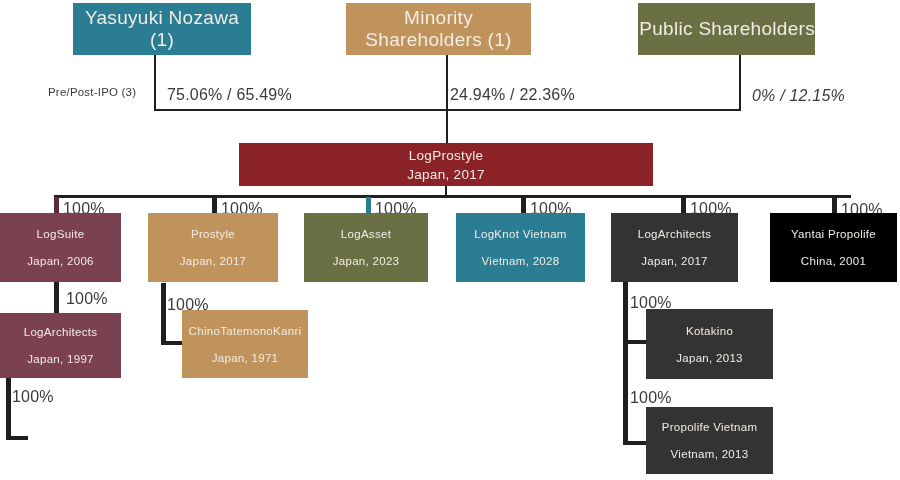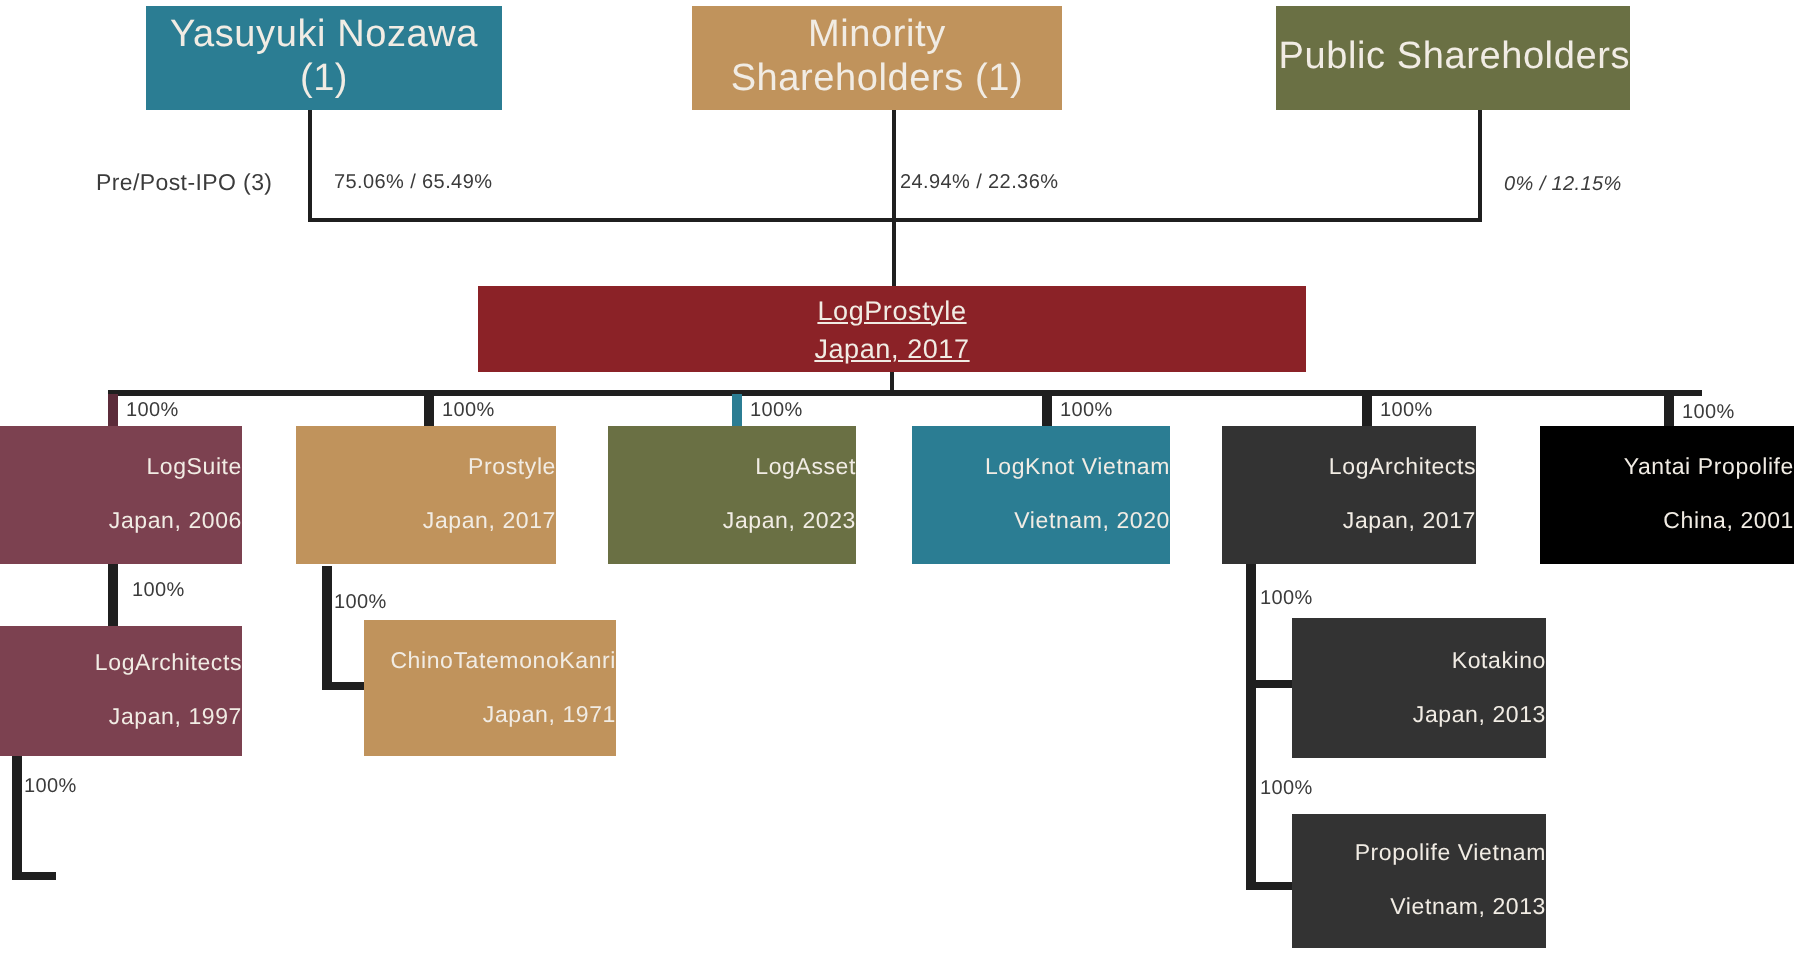--- a/index.html
+++ b/index.html
@@ -7,33 +7,33 @@
     position:relative;width:900px;height:480px;background:#ffffff;overflow:hidden;
     font-family:"Liberation Sans","DejaVu Sans",sans-serif;
   }
   .box{
     position:absolute;display:flex;flex-direction:column;align-items:center;justify-content:center;
     color:#f1ece4;text-align:center;letter-spacing:.3px;
   }
   .box .name{display:block;}
   .top-box{font-size:19px;align-items:flex-end;}
   .root-box{font-size:13.5px;line-height:19px;}
-  .co-box{font-size:11.5px;line-height:14px;gap:13px;align-items:flex-end;}
+  .co-box{font-size:11.5px;line-height:14px;gap:13px;}
   .teal{background:#2b7d93;}
   .tan{background:#c0935c;}
   .olive{background:#6a7044;}
-  .darkred{background:#8b2227;text-decoration:underline;}
+  .darkred{background:#8b2227;}
   .plum{background:#7c4150;}
   .charcoal{background:#333333;}
   .gray{background:#000000;}
   .line{position:absolute;background:#1f1f1f;}
   .tick-teal{background:#2b7d93;}
   .tick-plum{background:#5c2c3a;}
   .lbl{
-    position:absolute;font-size:10px;color:#3b3b3b;white-space:nowrap;letter-spacing:.2px;
+    position:absolute;font-size:16px;color:#3b3b3b;white-space:nowrap;letter-spacing:.2px;
   }
   .ipo{font-size:11.5px;}
 </style>
 </head>
 <body>
 
 <div class="stage">
 
   <div class="box top-box teal" style="left:73px;top:3px;width:178px;height:52px;">
     <span class="name">Yasuyuki Nozawa (1)</span>
@@ -84,21 +84,21 @@
   <div class="box co-box tan" style="left:148px;top:213px;width:130px;height:69px;">
     <span class="name">Prostyle</span>
     <span class="detail">Japan, 2017</span>
   </div>
   <div class="box co-box olive" style="left:304px;top:213px;width:124px;height:69px;">
     <span class="name">LogAsset</span>
     <span class="detail">Japan, 2023</span>
   </div>
   <div class="box co-box teal" style="left:456px;top:213px;width:129px;height:69px;">
     <span class="name">LogKnot Vietnam</span>
-    <span class="detail">Vietnam, 2020</span>
+    <span class="detail">Vietnam, 2028</span>
   </div>
   <div class="box co-box charcoal" style="left:611px;top:213px;width:127px;height:69px;">
     <span class="name">LogArchitects</span>
     <span class="detail">Japan, 2017</span>
   </div>
   <div class="box co-box gray" style="left:770px;top:213px;width:127px;height:69px;">
     <span class="name">Yantai Propolife</span>
     <span class="detail">China, 2001</span>
   </div>
 

